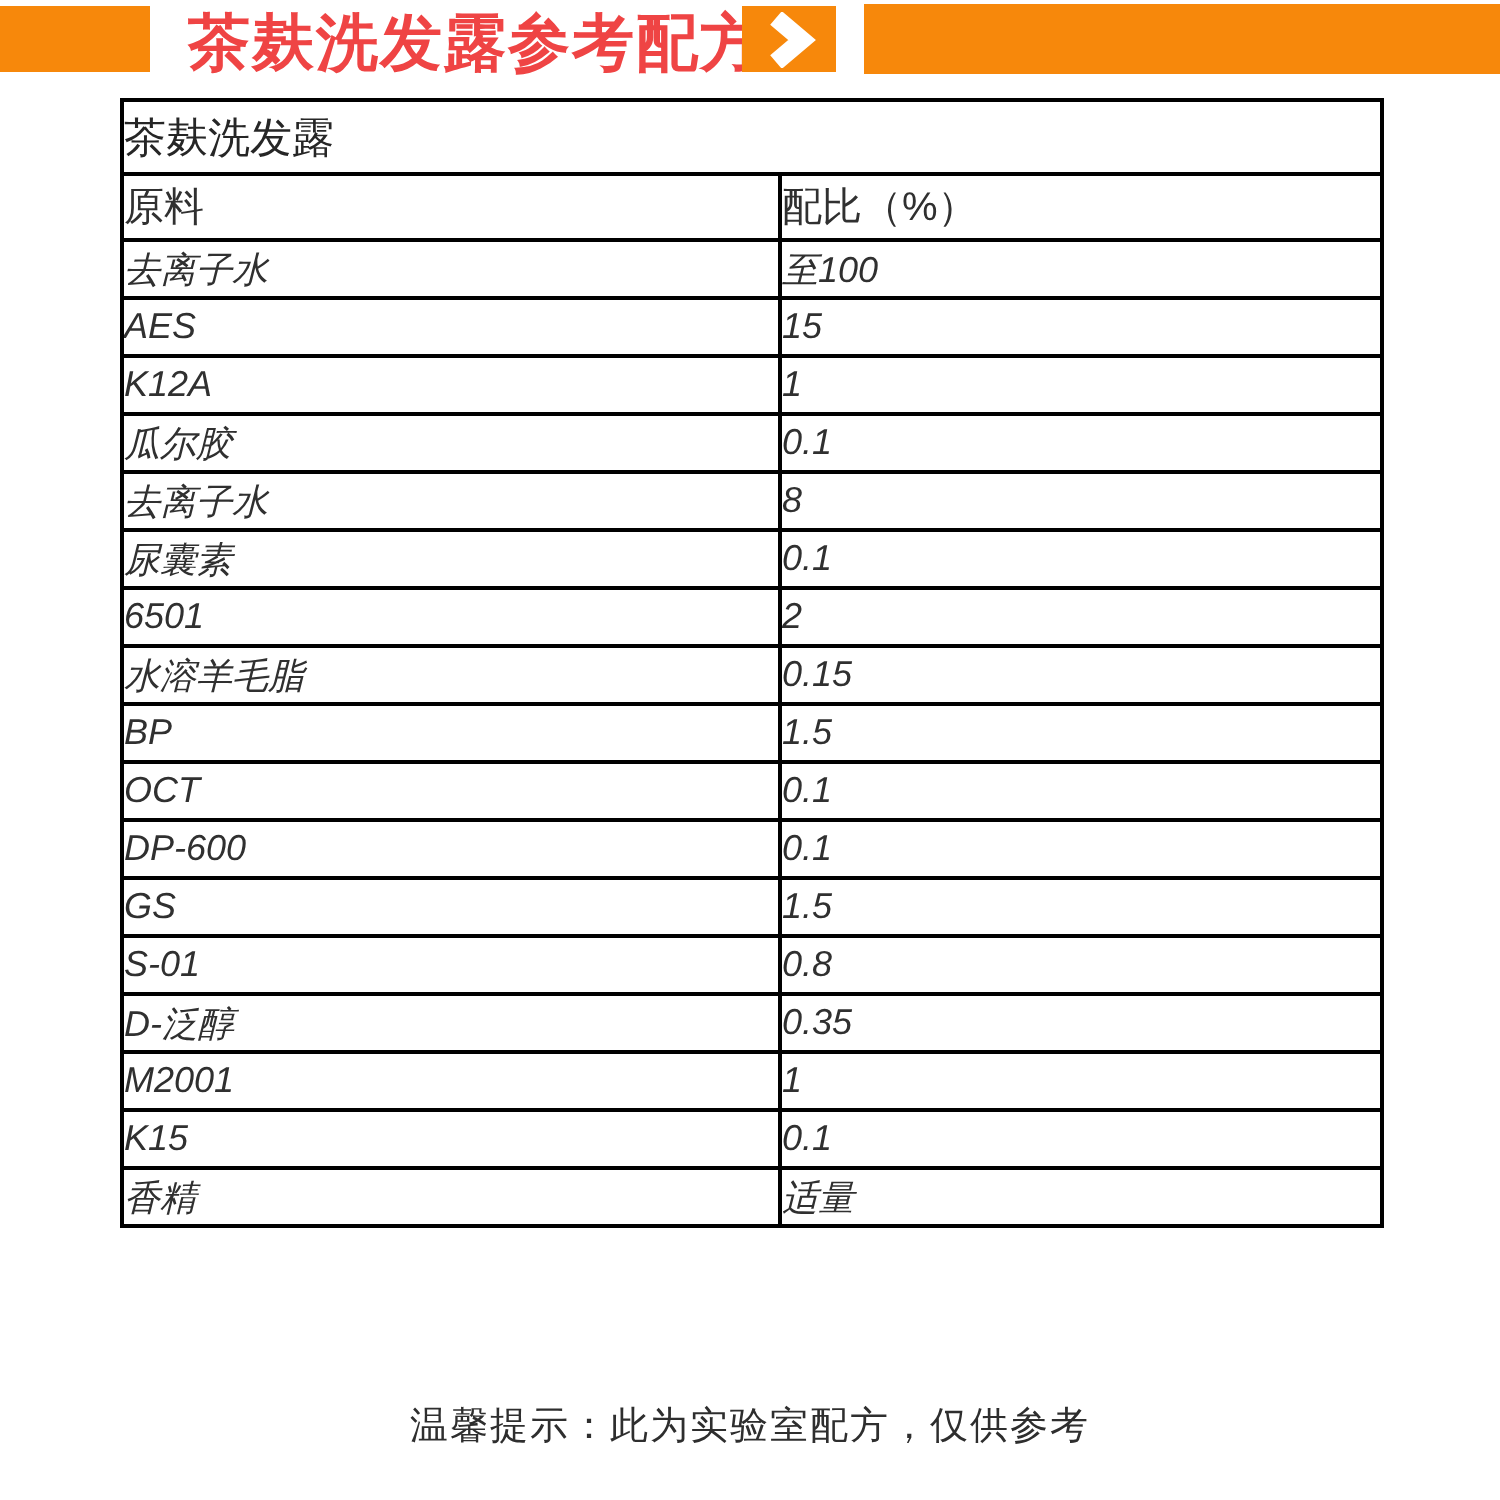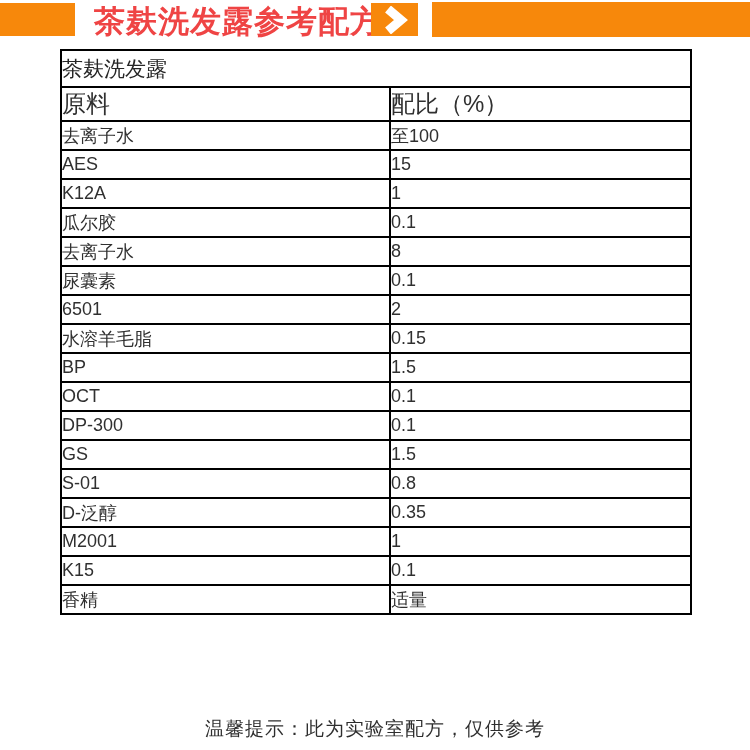--- a/index.html
+++ b/index.html
@@ -27,25 +27,25 @@
   }
   table.formula td{
     border:2px solid var(--line);
     text-align:left;vertical-align:middle;
     color:var(--cell-ink);
     padding:0;overflow:hidden;white-space:nowrap;
   }
   col.c-material{width:329px;}
   col.c-ratio{width:301px;}
   tr.t-title td{height:35px;font-size:21px;color:#262626;}
-  tr.t-head td{height:31px;font-size:24px;margin-left:47px;}
-  tr.t-row td{height:27px;font-size:18px;}
+  tr.t-head td{height:31px;font-size:20px;margin-left:47px;}
+  tr.t-row td{height:27px;font-size:18px;font-style:italic;}
   
   .note{
-    position:absolute;left:0;top:716px;width:750px;margin:0;
+    position:absolute;left:0;top:700px;width:750px;margin:0;
     text-align:center;font-size:19px;color:#2e2e2e;letter-spacing:1px;
   }
 </style>
 </head>
 <body>
 
 <div class="banner">
   <div class="bar-left"></div>
   <h1 class="banner-title">茶麸洗发露参考配方</h1>
   <div class="chev-box">
@@ -103,21 +103,21 @@
     </tr>
     <tr class="t-row">
       <td>BP</td>
       <td>1.5</td>
     </tr>
     <tr class="t-row">
       <td>OCT</td>
       <td>0.1</td>
     </tr>
     <tr class="t-row">
-      <td>DP-300</td>
+      <td>DP-600</td>
       <td>0.1</td>
     </tr>
     <tr class="t-row">
       <td>GS</td>
       <td>1.5</td>
     </tr>
     <tr class="t-row">
       <td>S-01</td>
       <td>0.8</td>
     </tr>

